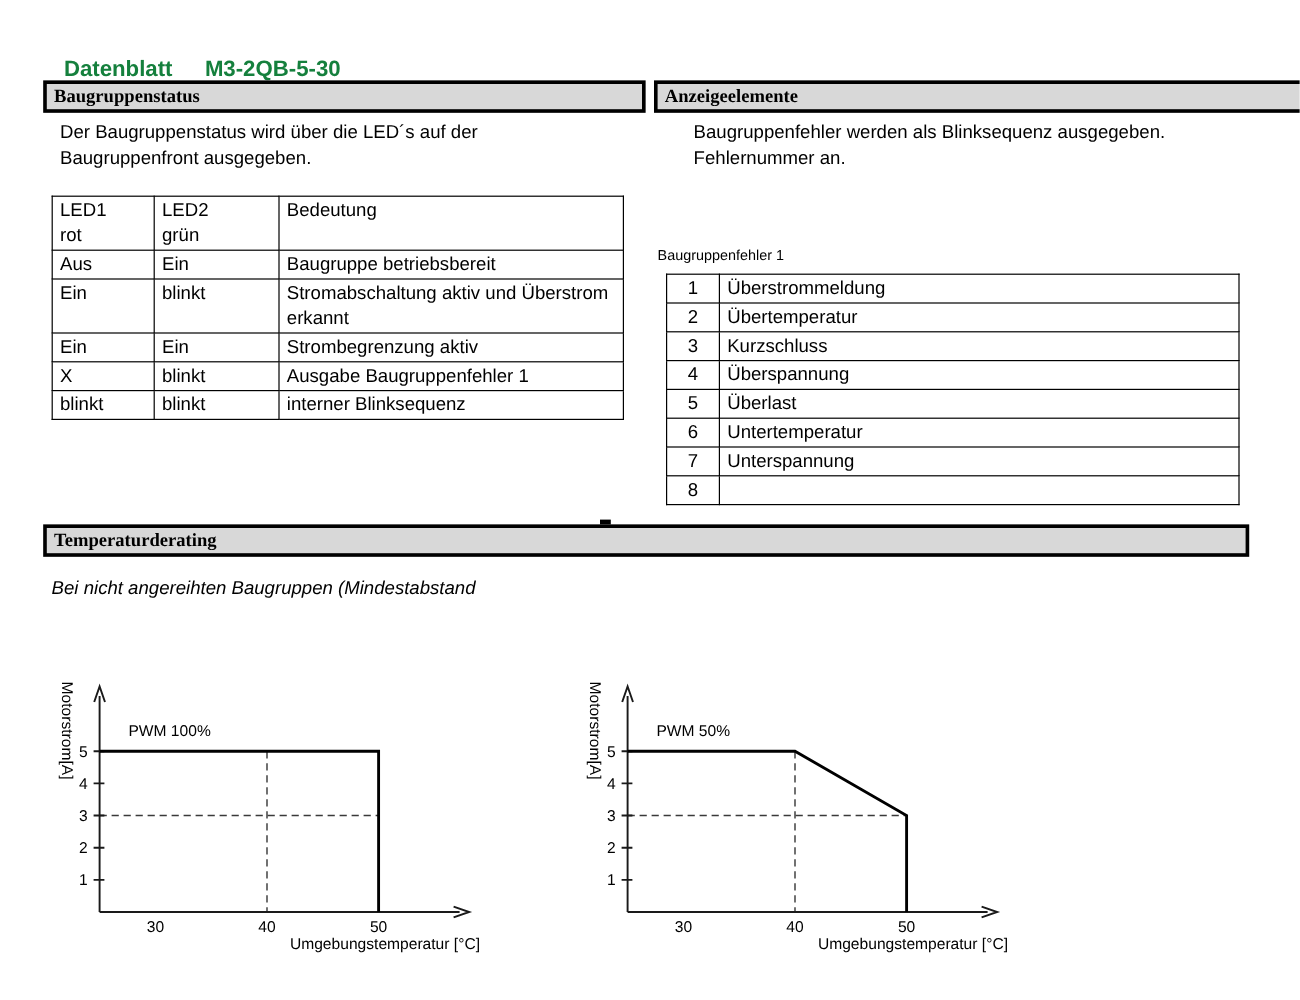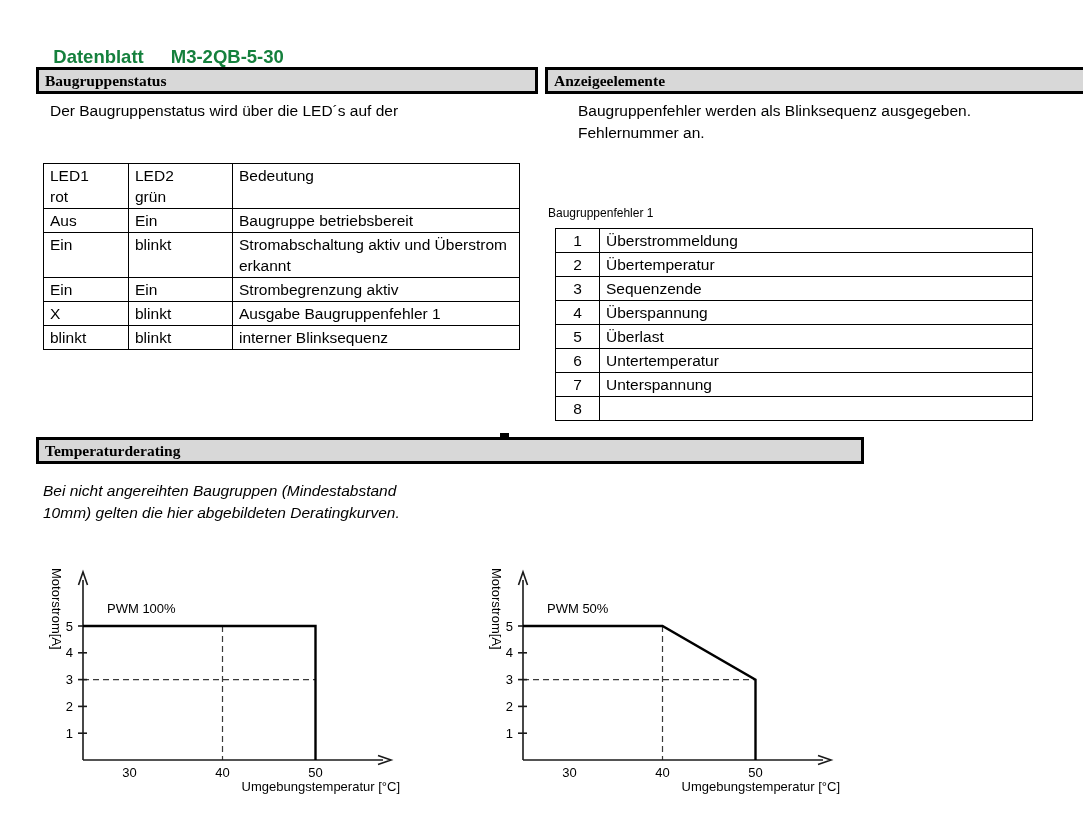--- a/index.html
+++ b/index.html
@@ -38,20 +38,21 @@
 <div class="abs doc-title" style="left:43px;top:24px;">
   <span>Datenblatt</span><span class="model">M3-2QB-5-30</span>
 </div>
 
 <div class="abs sec-header" style="left:36px;top:67px;width:502px;">Baugruppenstatus</div>
 
 <div class="abs sec-header" style="left:545px;top:67px;width:568px;">Anzeigeelemente</div>
 
 <div class="abs para" style="left:50px;top:100px;">
   <div>Der Baugruppenstatus wird über die LED´s auf der</div>
+  <div>Baugruppenfront ausgegeben.</div>
 </div>
 
 <table class="abs data-table" style="left:43px;top:163px;width:476px;padding-left:40px;">
   <colgroup>
       <col style="width:85px">
       <col style="width:104px">
       <col style="width:287px">
     </colgroup>
   <tbody>
     <tr>
@@ -112,21 +113,21 @@
     <tr>
       <td class="num">1</td>
       <td>Überstrommeldung</td>
     </tr>
     <tr>
       <td class="num">2</td>
       <td>Übertemperatur</td>
     </tr>
     <tr>
       <td class="num">3</td>
-      <td>Sequenzende</td>
+      <td>Kurzschluss</td>
     </tr>
     <tr>
       <td class="num">4</td>
       <td>Überspannung</td>
     </tr>
     <tr>
       <td class="num">5</td>
       <td>Überlast</td>
     </tr>
     <tr>
@@ -139,25 +140,24 @@
     </tr>
     <tr>
       <td class="num">8</td>
       <td></td>
     </tr>
   </tbody>
 </table>
 
 <div class="abs artifact" style="left:500px;top:433px;width:9px;height:5px;"></div>
 
-<div class="abs sec-header" style="left:36px;top:437px;width:828px;">Temperaturderating</div>
+<div class="abs sec-header" style="left:36px;top:437px;width:1005px;">Temperaturderating</div>
 
 <div class="abs para" style="left:43px;top:480px;font-style:italic;">
   <div>Bei nicht angereihten Baugruppen (Mindestabstand</div>
-  <div>10mm) gelten die hier abgebildeten Deratingkurven.</div>
 </div>
 
 <div class="abs" style="left:28px;top:560px;width:440px;height:266px;"><svg width="440" height="266">
       <line x1="194.5" y1="66" x2="194.5" y2="200" class="dash"></line>
       <line x1="55" y1="119.6" x2="287.5" y2="119.6" class="dash"></line>
       <line x1="55" y1="200" x2="55" y2="20" class="axis"></line>
       <path d="M 50.5 25 L 55 12 L 59.5 25" class="axis"></path>
       <line x1="55" y1="200" x2="355" y2="200" class="axis"></line>
       <path d="M 350 195.5 L 363 200 L 350 204.5" class="axis"></path>
       <line x1="50" y1="173.2" x2="59" y2="173.2" class="axis"></line>

